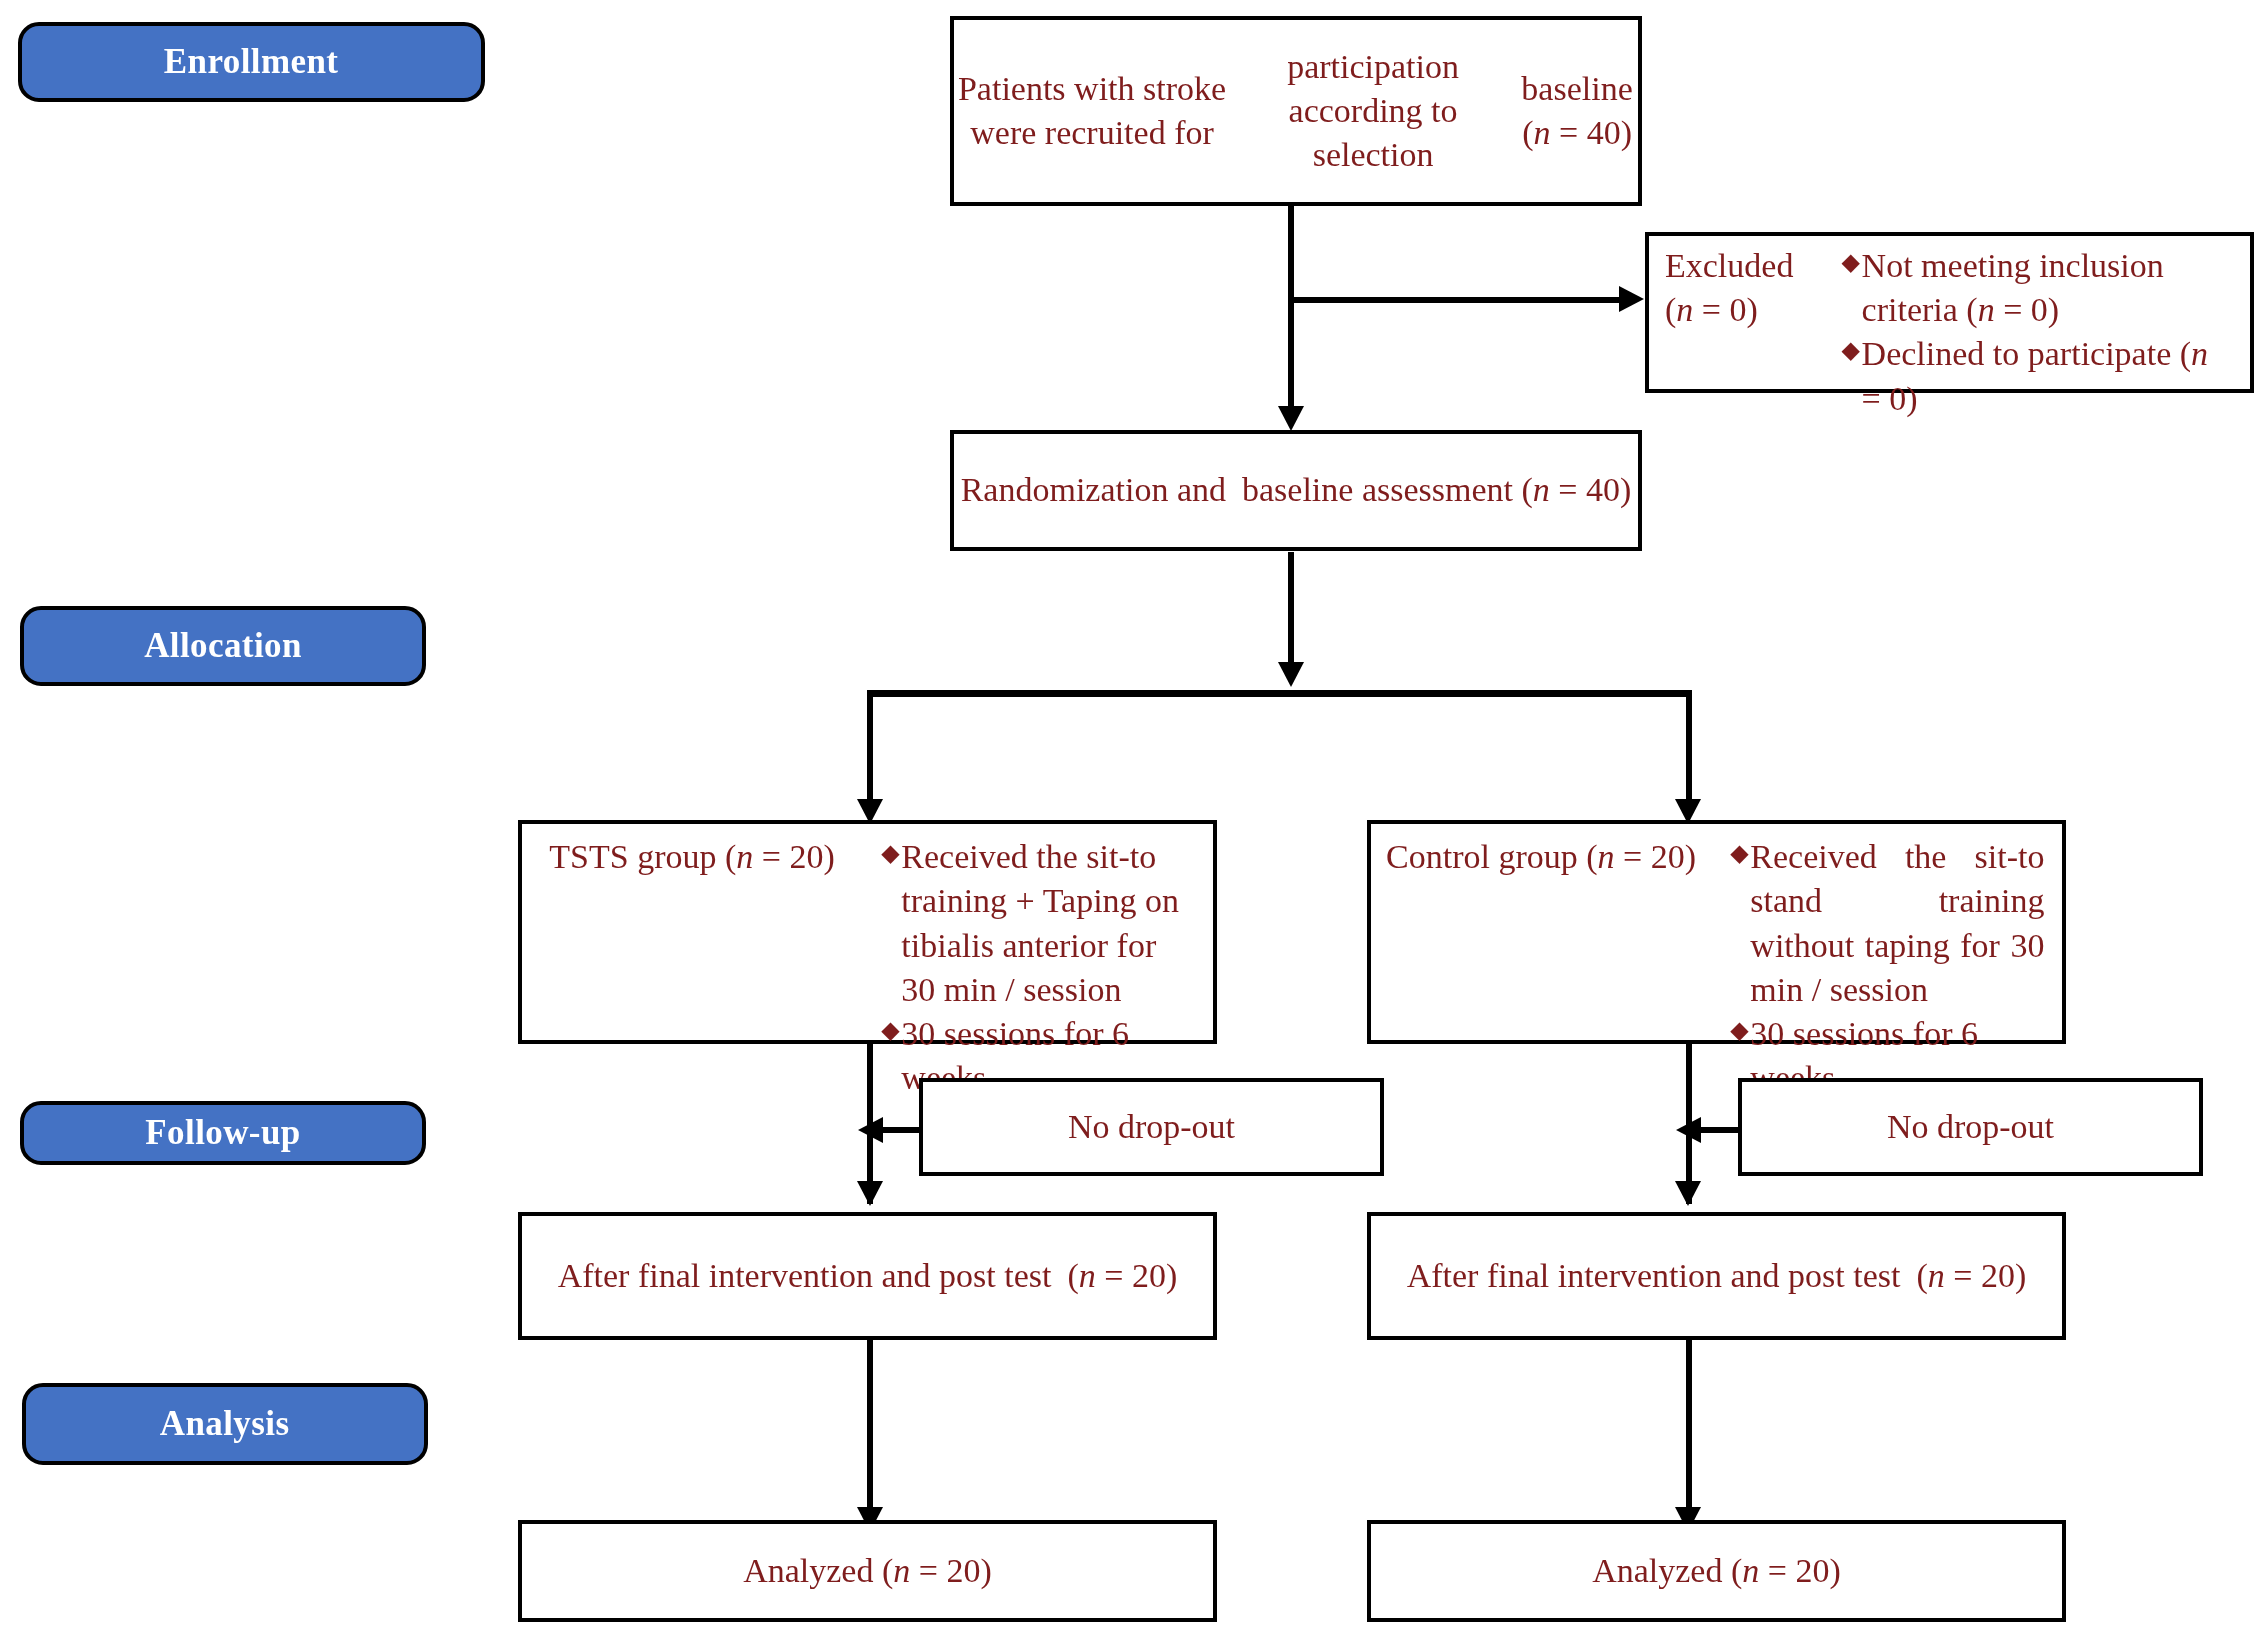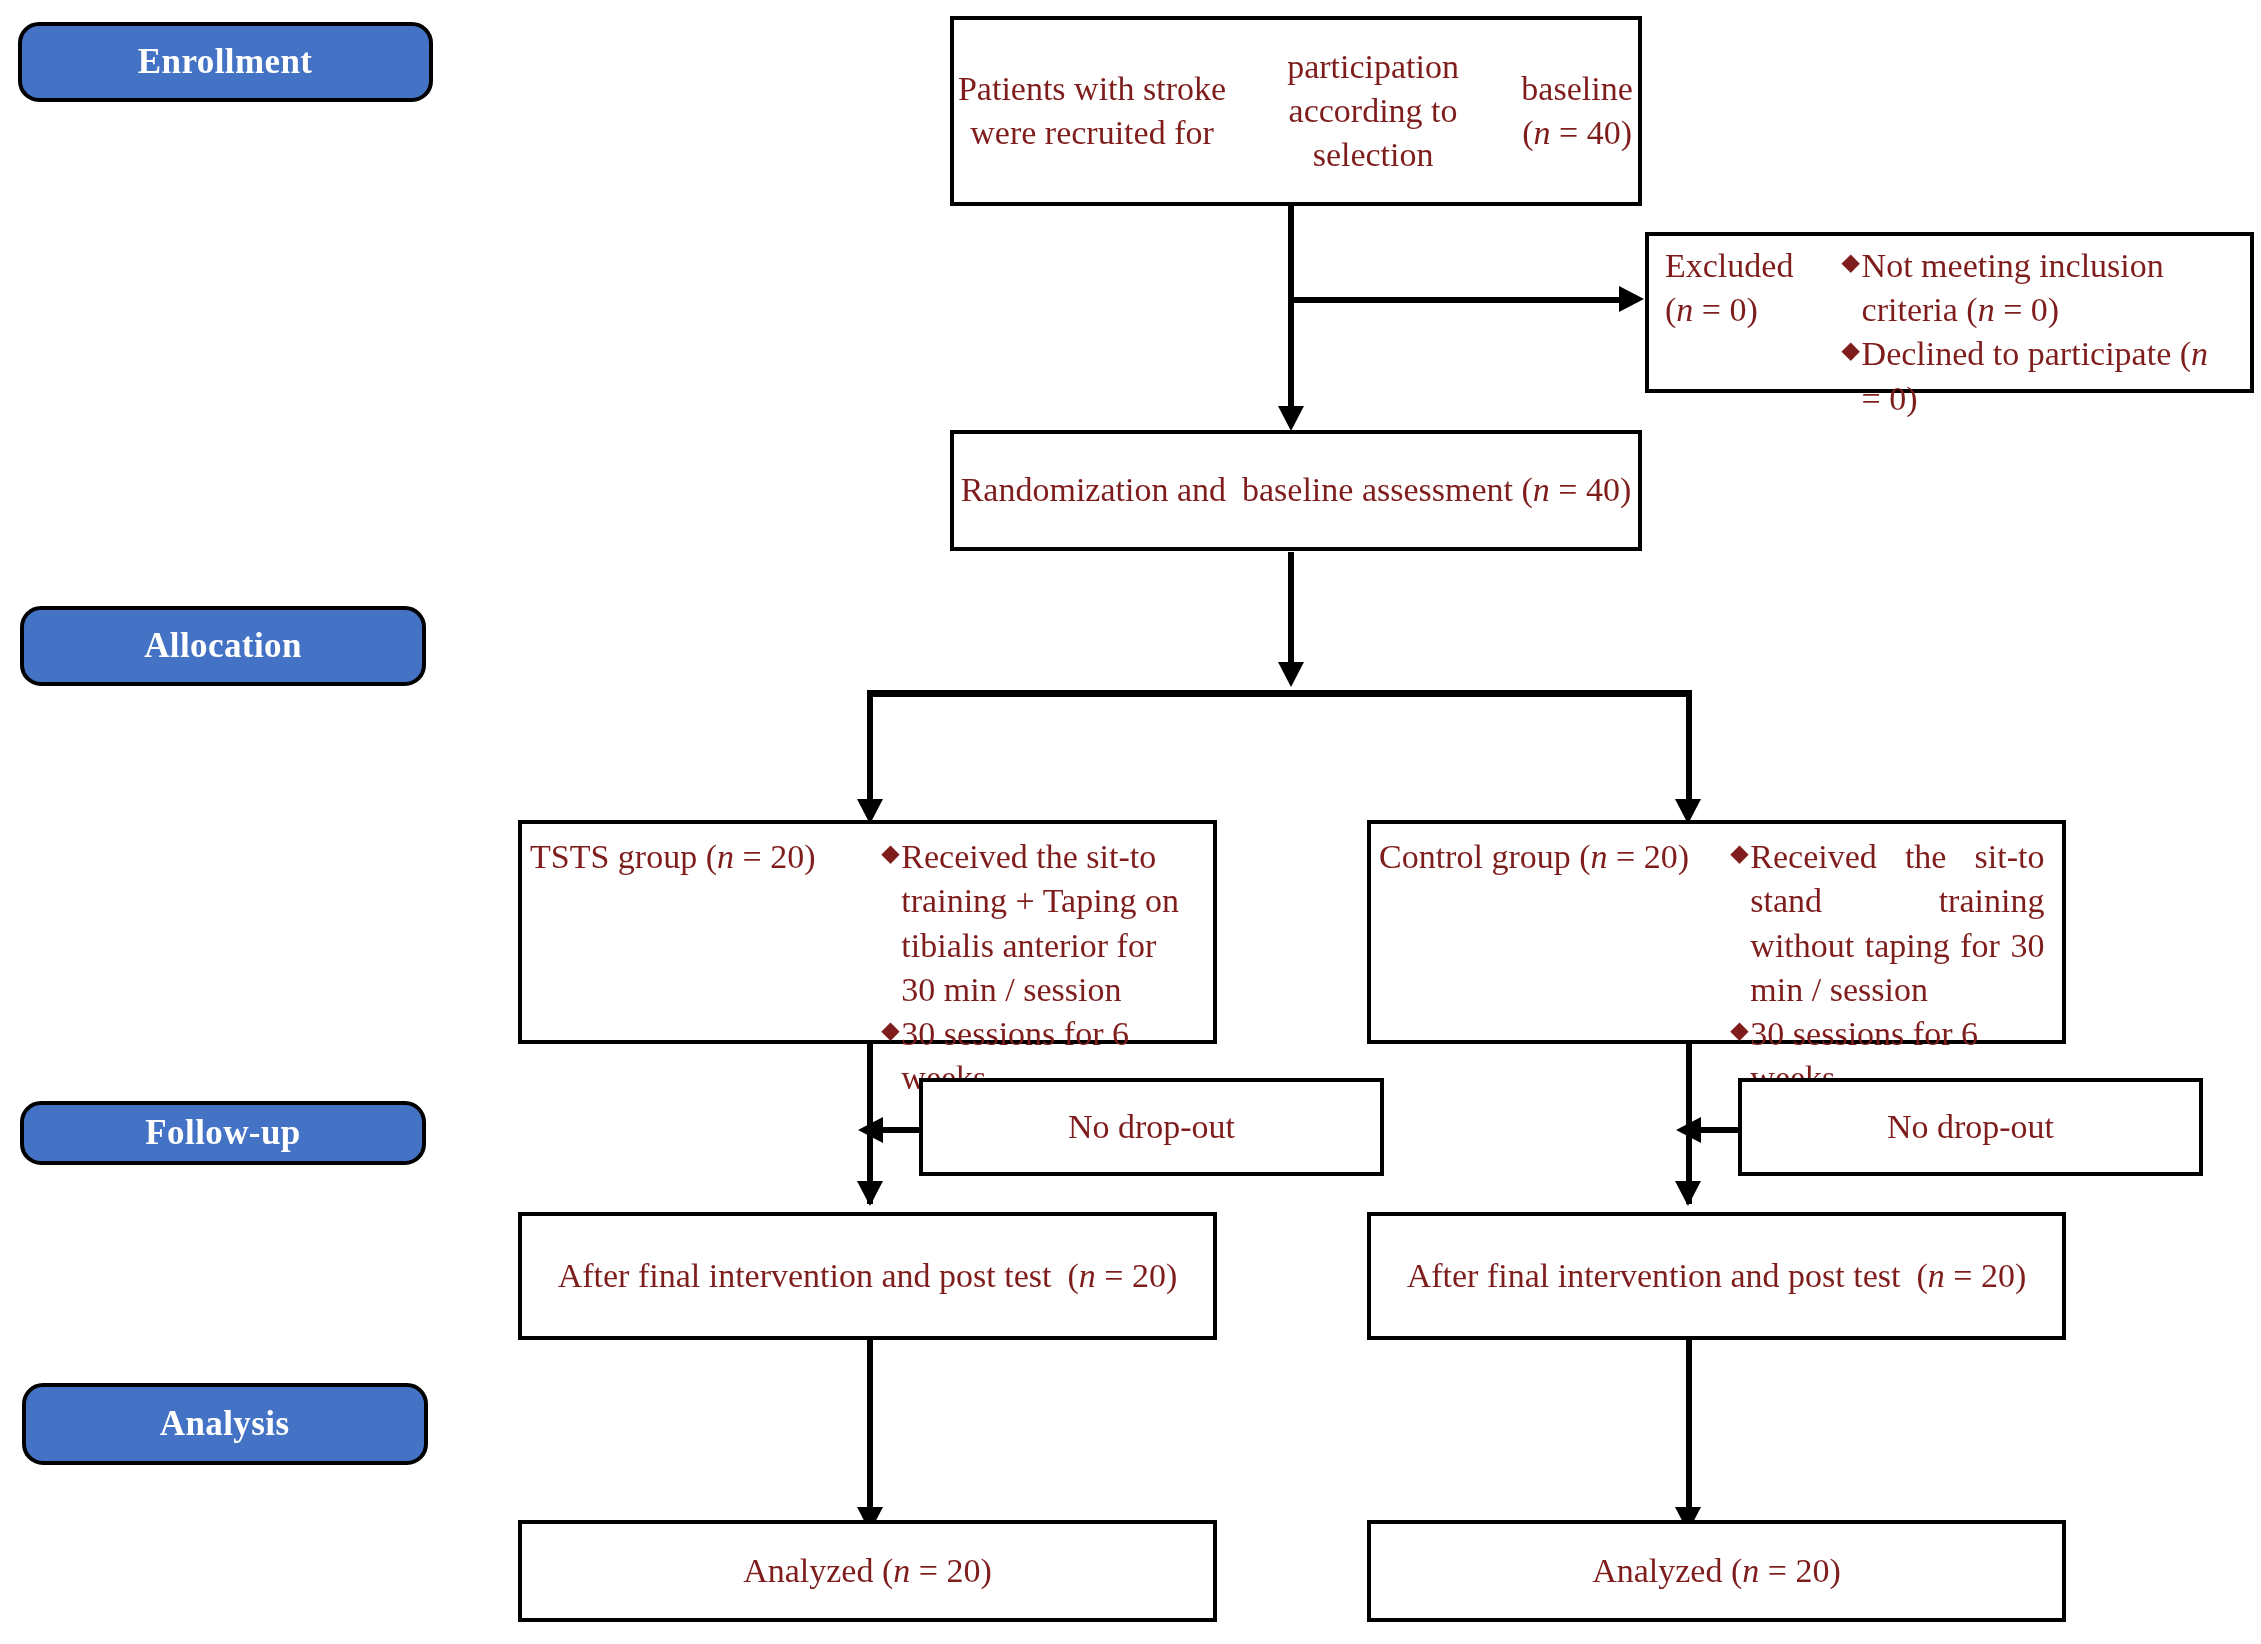--- a/index.html
+++ b/index.html
@@ -41,21 +41,21 @@
     box-sizing: border-box;
     display: flex;
     flex-direction: row;
     justify-content: center;
     font-size: 34px;
     line-height: 1.30;
     color: #7f1d1d;
     gap: 16px;
   }
   .flow-box.center { align-items: center; text-align: center; }
-  .flow-box .ttl { text-align: left; width: 100%; }
+  .flow-box .ttl { text-align: center; width: 100%; }
 
   .bullet-list {
     width: 100%;
     box-sizing: border-box;
     padding-left: 11.2px;
     padding-right: 9.6px;
   }
   .bullet-row {
     display: flex;
     align-items: flex-start;
@@ -97,21 +97,21 @@
     border-top: 13.6px solid transparent;
     border-bottom: 13.6px solid transparent;
     border-right: 25.6px solid #000000;
   }
 </style>
 </head>
 <body>
 
 <div id="canvas">
 
-  <div class="stage-label" style="left:17.6px; top:22.4px; width:415px; height:80px;">
+  <div class="stage-label" style="left:17.6px; top:22.4px; width:467px; height:80px;">
     <span>Enrollment</span>
   </div>
 
   <div class="stage-label" style="left:20px; top:606px; width:406px; height:80px;font-family:Liberation Serif, serif;">
     <span>Allocation</span>
   </div>
 
   <div class="stage-label" style="left:20px; top:1101px; width:406px; height:64px;">
     <span>Follow-up</span>
   </div>

